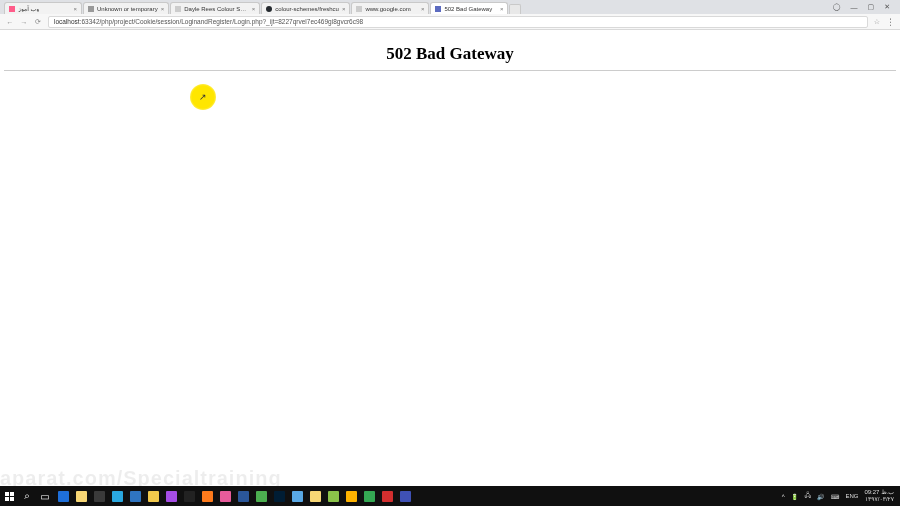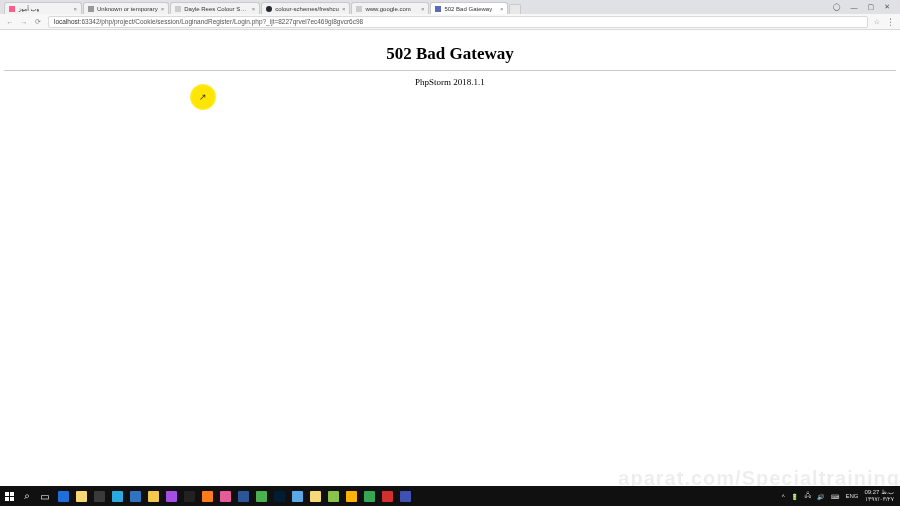--- a/index.html
+++ b/index.html
@@ -37,21 +37,21 @@
 
   
   .taskbar { position: absolute; left: 0; right: 0; bottom: 0; height: 20px; background: #101010; display: flex; align-items: center; }
   .taskbar .start { width: 18px; height: 20px; display: flex; align-items: center; justify-content: center; }
   .taskbar .tbicon { width: 18px; height: 20px; display: flex; align-items: center; justify-content: center; }
   .taskbar .tbicon .sq { width: 11px; height: 11px; border-radius: 1px; }
   .taskbar .spacer { flex: 1; }
   .tray { display: flex; align-items: center; gap: 6px; padding: 0 6px; color: #ddd; font-size: 6px; }
   .tray .clock { text-align: right; line-height: 7px; }
 
-  .watermark { position: absolute; bottom: 16px; left: 0; right: 0; text-align: right; font-size: 20px; font-weight: bold; color: rgba(0,0,0,0.07); letter-spacing: 1px; pointer-events: none; }
+  .watermark { position: absolute; bottom: 16px; left: 0; right: 0; text-align: left; font-size: 20px; font-weight: bold; color: rgba(0,0,0,0.07); letter-spacing: 1px; pointer-events: none; }
 
   .win-flag { width: 9px; height: 9px; display: grid; grid-template-columns: 1fr 1fr; grid-template-rows: 1fr 1fr; gap: 1px; }
   .win-flag span { background: #fff; }
 </style>
 </head>
 <body>
 
 <div class="tabstrip">
   <div class="tab">
     <span class="favicon" style="background:#ff5c8a"></span>
@@ -101,21 +101,20 @@
     <span class="host">localhost</span>
       <span>:63342/php/project/Cookie/session/LoginandRegister/Login.php?_ijt=8227qrvel7ec469gi8gvcr6c98</span>
   </div>
   <div class="star">☆</div>
   <div class="menudots">⋮</div>
 </div>
 
 <div class="page">
   <h1 class="err-title">502 Bad Gateway</h1>
   <hr class="hr">
-  <div class="err-sub">PhpStorm 2018.1.1</div>
   <div class="cursor-spot"></div>
 </div>
 
 <div class="watermark">aparat.com/Specialtraining</div>
 
 <div class="taskbar">
   <div class="start">
     <div class="win-flag">
         <span></span>
         <span></span>

